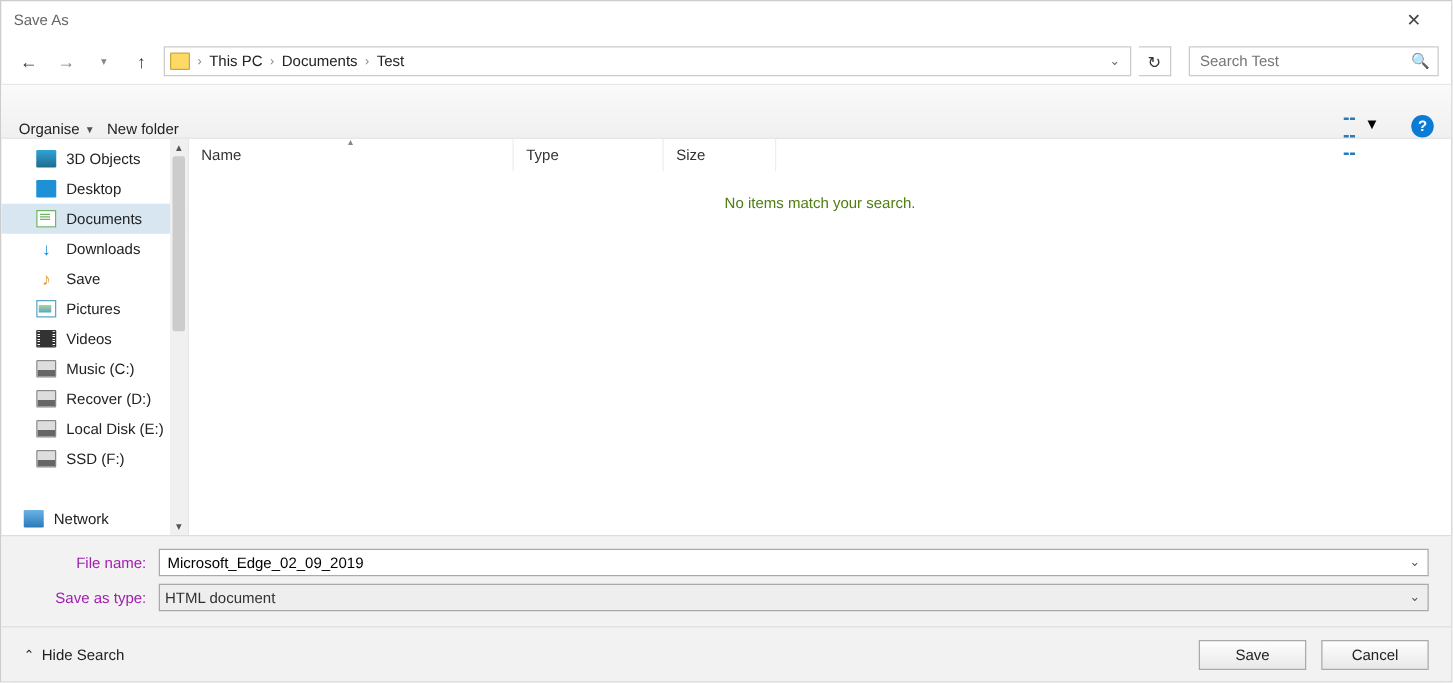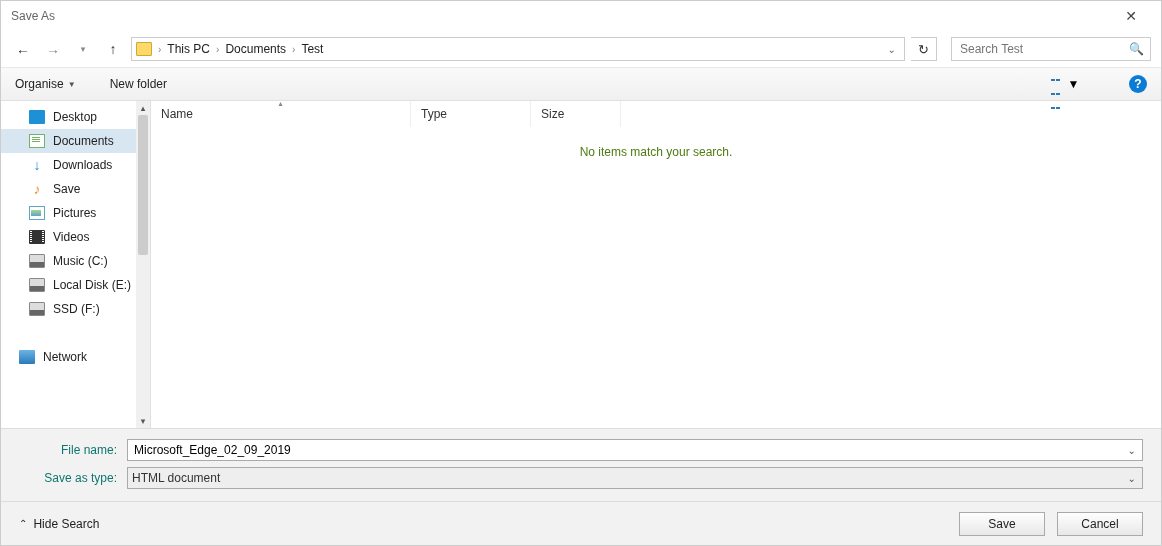--- a/index.html
+++ b/index.html
@@ -33,22 +33,22 @@
   .addrwrap .spacer { flex: 1; }
   .addr-dd { color: #666; font-size: 10px; padding: 0 4px; cursor:pointer;}
   .refresh { width: 26px; height: 24px; border: 1px solid #ccc; border-left: none; display:flex;align-items:center;justify-content:center; font-size:13px; cursor:pointer; color:#333;}
   .searchwrap {
     width: 200px; height: 24px; border: 1px solid #ccc; margin-left: 8px;
     display: flex; align-items: center; padding: 0 6px; font-size: 12px; color: #888;
   }
   .searchwrap input { border:none; outline:none; flex:1; font-size:12px; color:#333; background:transparent;}
   .searchicon { font-size: 12px; color: #666; }
   .toolbar {
-    height: 34px; background: linear-gradient(#fafafa,#f0f0f0); border-top:1px solid #e8e8e8;
-    border-bottom: 1px solid #e0e0e0; display:flex; align-items:center; padding: 0 14px; font-size: 12px; gap: 34px;
+    height: 44px; background: linear-gradient(#fafafa,#f0f0f0); border-top:1px solid #e8e8e8;
+    border-bottom: 1px solid #e0e0e0; display:flex; align-items:flex-end; padding: 0 14px; font-size: 12px; gap: 10px;
   }
   .tbtn { display:flex; align-items:center; gap:4px; cursor:pointer; color:#222;}
   .tbtn .dd { font-size: 8px; color:#555;}
   .toolbar .spacer { flex:1; }
   .viewbtn { width:40px; height:22px; border:1px solid transparent; display:flex;align-items:center;justify-content:center; gap:3px; cursor:pointer;}
   .viewicon { display:inline-block; width:14px; height:12px; }
   .viewicon span { display:inline-block; width:4px; height:2px; background:#2a7ab9; margin:1px 1px 0 0; vertical-align:top;}
   .helpbtn { width:18px;height:18px;border-radius:50%;background:#0a7cd6;color:#fff;font-weight:bold;font-size:12px;display:flex;align-items:center;justify-content:center;margin-left:10px;cursor:pointer;}
   .body { flex:1; display:flex; overflow:hidden; }
   .sidebar {
@@ -83,21 +83,21 @@
   .col.name { width:260px;}
   .col.date { width:120px;}
   .col.type { width:120px;}
   .col.size { width:90px;}
   .sortind { position:absolute; top:-2px; left:50%; transform:translateX(-50%); font-size:8px; color:#888;}
   .emptymsg { flex:1; display:flex; justify-content:center; padding-top:18px; font-size:12px; color:#4d7c0f;}
   .bottompanel {
     border-top:1px solid #ddd; background:#f2f2f2; padding: 10px 18px 6px;
   }
   .formrow { display:flex; align-items:center; margin-bottom:6px; }
-  .formrow label { width:108px; text-align:right; font-size:12px; color:#0f766e; padding-right:10px;}
+  .formrow label { width:108px; text-align:right; font-size:12px; color:#a21caf; padding-right:10px;}
   .formrow .field { flex:1; height:22px; border:1px solid #aaa; background:#fff; display:flex;align-items:center; padding:0 4px; font-size:12px;}
   .formrow .field.type { background:#eee; color:#333;}
   .formrow .field input { border:none;outline:none;flex:1;font-size:12px;background:transparent;}
   .field .combo-dd { font-size:10px; color:#555; padding:0 2px; cursor:pointer;}
   .actionrow {
     height:44px; border-top:1px solid #ddd; background:#f2f2f2;
     display:flex; align-items:center; padding:0 18px; gap:12px;
   }
   .hidefolders { display:flex; align-items:center; gap:6px; font-size:12px; cursor:pointer; color:#222;}
   .hidefolders .chev { font-size:10px;}
@@ -154,20 +154,24 @@
         <span></span><span></span><span></span><span></span><span></span><span></span>
       </span>
       <span class="dd">▼</span>
     </div>
     <div class="helpbtn">?</div>
   </div>
 
   <div class="body">
     <div class="sidebar">
       <div class="sbitem">
+        <span class="sbicon ico-3d"></span>
+        <span>3D Objects</span>
+      </div>
+      <div class="sbitem">
         <span class="sbicon ico-desktop"></span>
         <span>Desktop</span>
       </div>
       <div class="sbitem selected">
         <span class="sbicon ico-doc"></span>
         <span>Documents</span>
       </div>
       <div class="sbitem">
         <span class="sbicon ico-dl"></span>
         <span>Downloads</span>
@@ -180,20 +184,24 @@
         <span class="sbicon ico-pic"></span>
         <span>Pictures</span>
       </div>
       <div class="sbitem">
         <span class="sbicon ico-vid"></span>
         <span>Videos</span>
       </div>
       <div class="sbitem">
         <span class="sbicon ico-drive"></span>
         <span>Music (C:)</span>
+      </div>
+      <div class="sbitem">
+        <span class="sbicon ico-drive"></span>
+        <span>Recover (D:)</span>
       </div>
       <div class="sbitem">
         <span class="sbicon ico-drive"></span>
         <span>Local Disk (E:)</span>
       </div>
       <div class="sbitem">
         <span class="sbicon ico-drive"></span>
         <span>SSD (F:)</span>
       </div>
       <div class="sbitem group">

